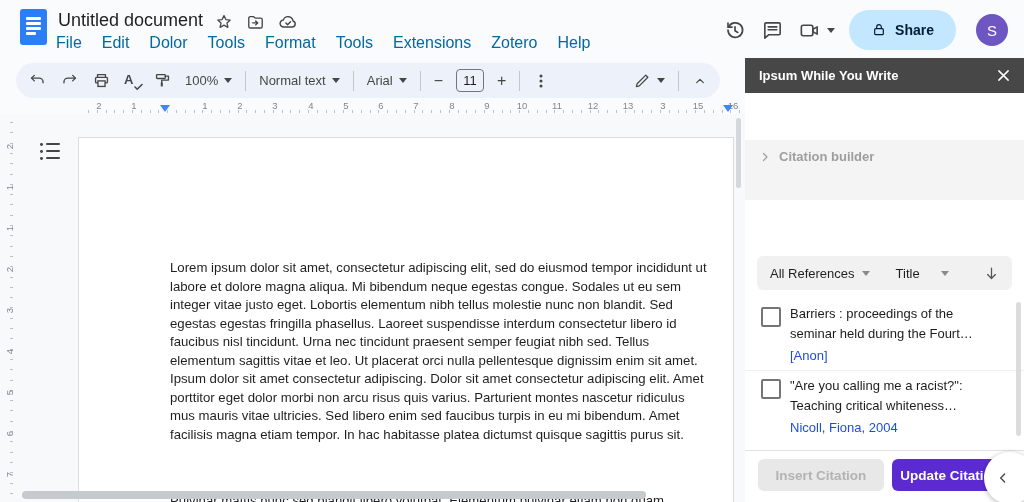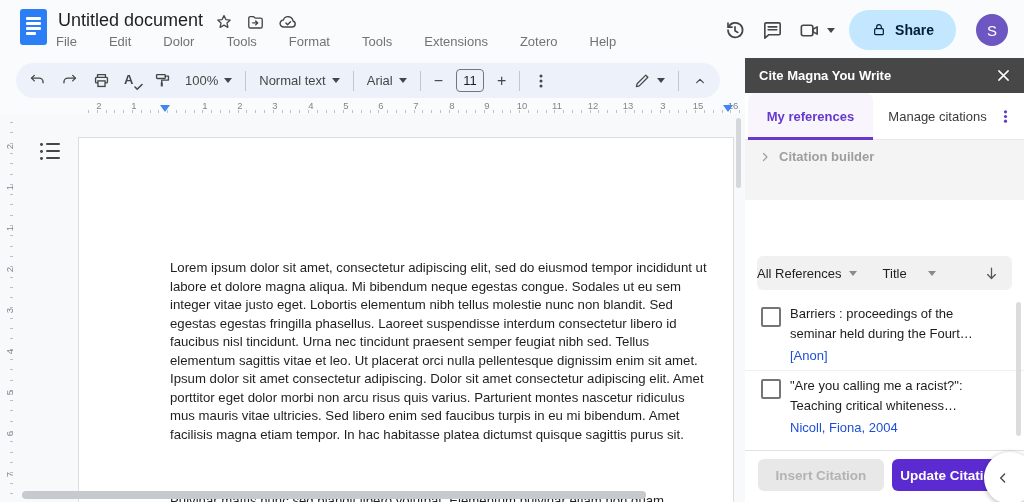--- a/index.html
+++ b/index.html
@@ -7,21 +7,21 @@
        font-family:"Liberation Sans",sans-serif;color:#1f1f1f;}
   svg{display:block;}
   .st{fill:none;stroke:#444746;stroke-width:1.7;stroke-linecap:round;stroke-linejoin:round;}
 
   
   .topbar{position:absolute;left:0;top:0;width:1024px;height:60px;background:#f9fbfd;}
   .docs-logo{position:absolute;left:20px;top:9px;width:27px;height:36px;background:#2b7ef6;border-radius:3px;}
   .docs-logo i{position:absolute;left:6px;height:2.5px;background:#fff;border-radius:1px;}
   .doc-title{position:absolute;left:58px;top:10px;font-size:18px;color:#1f1f1f;}
   .title-icons{position:absolute;left:215px;top:12px;display:flex;gap:13px;align-items:center;}
-  .menubar{position:absolute;left:56px;top:34px;display:flex;gap:32px;font-size:13px;color:#737373;}
+  .menubar{position:absolute;left:56px;top:34px;display:flex;gap:20px;font-size:16px;color:#0369a1;}
   .menubar span{cursor:default;}
   .top-right{position:absolute;right:16px;top:10px;display:flex;align-items:center;gap:14px;}
   .caret{width:0;height:0;border-left:4px solid transparent;border-right:4px solid transparent;border-top:5px solid #444746;}
   .share-btn{display:flex;align-items:center;gap:8px;background:#c2e7ff;color:#001d35;
              border-radius:20px;height:40px;padding:0 22px;font-size:14px;font-weight:bold;}
   .avatar{width:32px;height:32px;border-radius:50%;background:#6d56c1;color:#fff;display:flex;
           align-items:center;justify-content:center;font-size:15px;margin-left:6px;}
 
   
   .toolbar{position:absolute;left:16px;top:63px;width:704px;height:35px;background:#edf2fa;
@@ -423,53 +423,41 @@
 Magna sit amet purus gravida quis blandit turpis cursus in. Consectetur libero id faucibus nis
 tincidunt eget. Vivamus at augue eget arcu. In fermentum posuere urna nec tincidunt.
 Aliquam faucibus purus in massa tempor nec feugiat nisl. Faucibus nisl tincidunt eget nullam</p>
     </div>
     <div class="vscroll-doc"></div>
     <div class="hscroll"></div>
   </div>
 
   <div class="panel">
     <div class="panel-header">
-      <span class="panel-title">Cite Magna You Write</span>
+      <span class="panel-title">Ipsum While You Write</span>
       <span>
         <svg width="13" height="13" viewBox="0 0 14 14">
             <path d="M2 2l10 10M12 2L2 12" stroke="#fff" stroke-width="1.6" stroke-linecap="round"></path>
           </svg>
       </span>
     </div>
 
-    <div class="tabs">
-      <div class="tab-myrefs">My references</div>
-      <div class="tab-underline"></div>
-      <div class="tab-manage">Manage citations</div>
-      <span class="kebab">
-        <svg width="15" height="15" viewBox="0 0 16 16">
-            <circle cx="8" cy="3" r="1.7" fill="#6639cc"></circle>
-            <circle cx="8" cy="8" r="1.7" fill="#6639cc"></circle>
-            <circle cx="8" cy="13" r="1.7" fill="#6639cc"></circle>
-          </svg>
-      </span>
-    </div>
 
     <div class="builder">
       <div class="builder-row1">
         <svg width="12" height="12" viewBox="0 0 24 24">
             <path d="M9 5l7 7-7 7" fill="none" stroke="#9e9e9e" stroke-width="2.4" stroke-linecap="round" stroke-linejoin="round"></path>
           </svg>
         <span>Citation builder</span>
       </div>
     </div>
 
 
     <div class="filterbar">
-      <span class="dd" style="">
+      <span class="dd" style="margin-left:13px">
         <span>All References</span>
         <span class="caret"></span>
       </span>
       <span class="dd" style="margin-left:26px">
         <span>Title</span>
         <span class="caret" style="margin-left:14px"></span>
       </span>
       <span style="margin-left:auto;margin-right:12px">
         <svg width="17" height="17" viewBox="0 0 24 24">
             <path d="M12 4.5v14M6.5 13.5l5.5 5.5 5.5-5.5" fill="none" stroke="#555" stroke-width="1.8" stroke-linecap="round" stroke-linejoin="round"></path>

